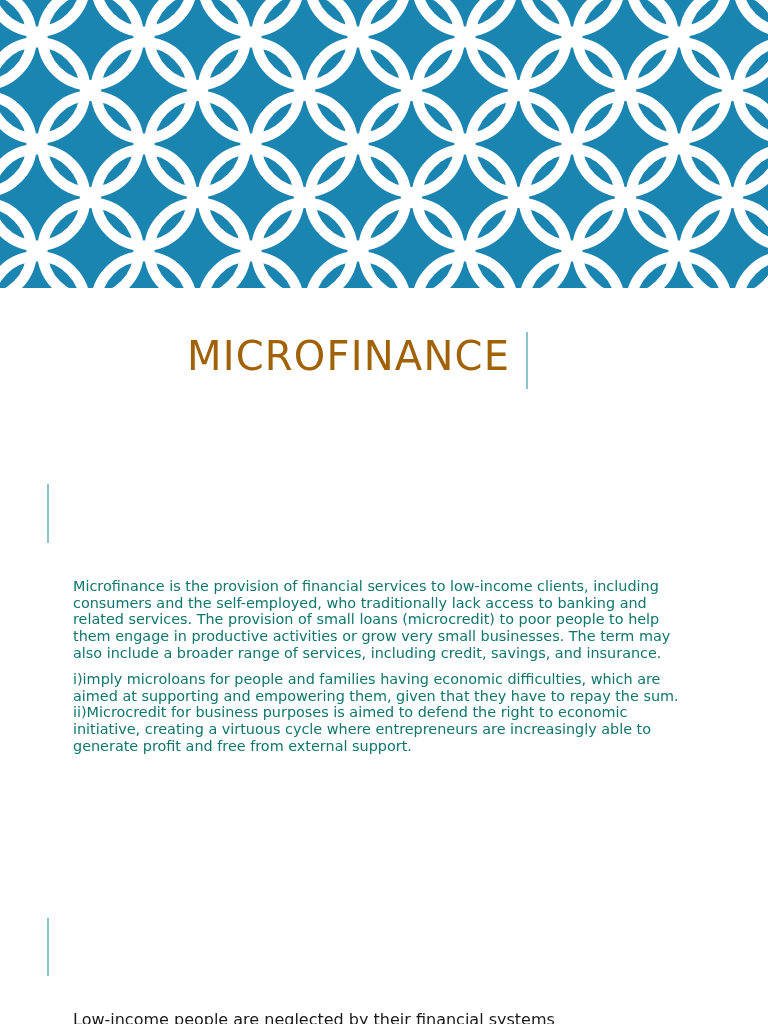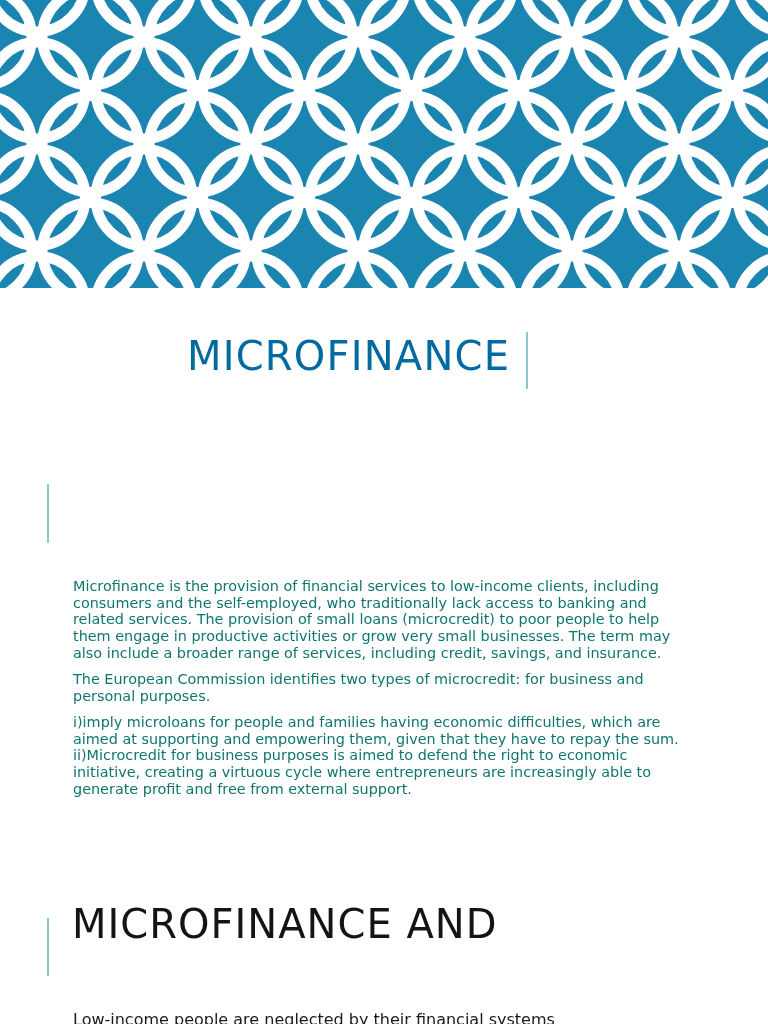--- a/index.html
+++ b/index.html
@@ -23,21 +23,21 @@
     overflow: hidden;
   }
   .banner svg { display: block; }
   .title {
     position: absolute;
     left: 187px;
     top: 330px;
     font-size: 40px;
     line-height: 52px;
     letter-spacing: 1.2px;
-    color: #0369a1;
+    color: #a16207;
     white-space: nowrap;
     margin: 0;
     font-weight: normal;
   }
   .accent {
     position: absolute;
     width: 2px;
     background: #8cc6cd;
   }
   .accent.title-accent { left: 526px; top: 332px; height: 57px; }
@@ -107,22 +107,20 @@
   </svg>
 </div>
 
 <h1 class="title">MICROFINANCE</h1>
 <div class="accent title-accent"></div>
 
 <div class="accent mid-accent"></div>
 
 <div class="body-text">
   <p>Microfinance is the provision of financial services to low-income clients, including consumers and the self-employed, who traditionally lack access to banking and related services. The provision of small loans (microcredit) to poor people to help them engage in productive activities or grow very small businesses. The term may also include a broader range of services, including credit, savings, and insurance.</p>
-  <p>The European Commission identifies two types of microcredit: for business and personal purposes.</p>
   <p>i)imply microloans for people and families having economic difficulties, which are aimed at supporting and empowering them, given that they have to repay the sum. ii)Microcredit for business purposes is aimed to defend the right to economic initiative, creating a virtuous cycle where entrepreneurs are increasingly able to generate profit and free from external support.</p>
 </div>
 
 <div class="accent heading2-accent"></div>
 <h2 class="heading2">
-  <span>MICROFINANCE AND</span>
 </h2>
 
 <div class="tail-text">Low-income people are neglected by their financial systems</div>
 
 </body></html>

